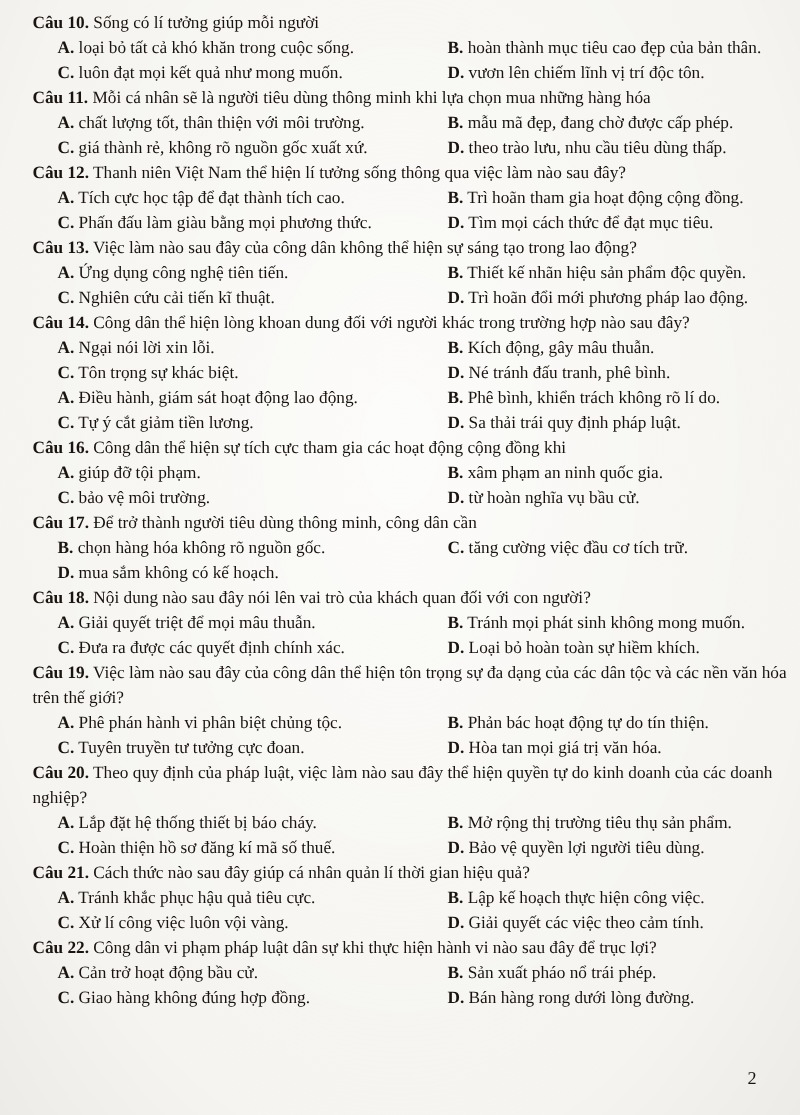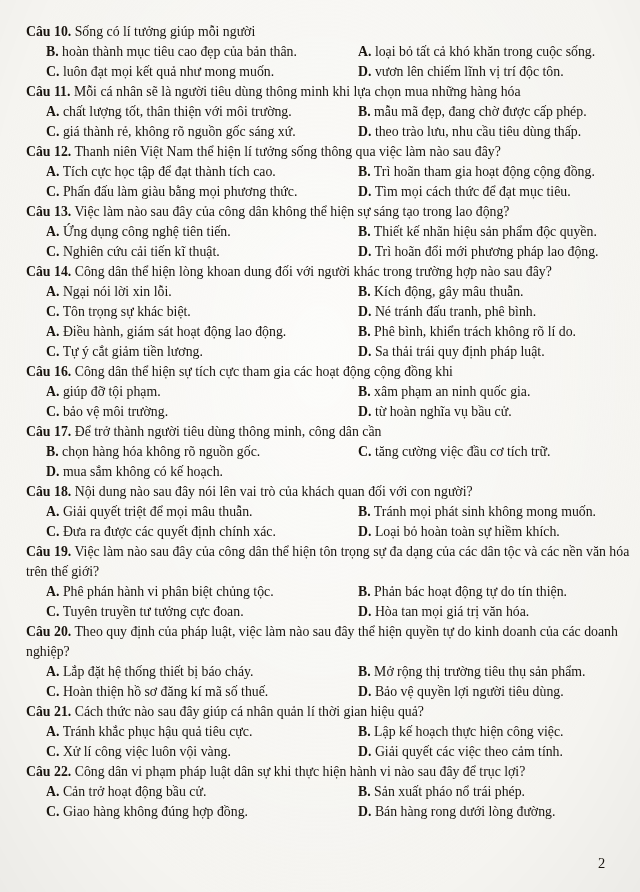--- a/index.html
+++ b/index.html
@@ -13,21 +13,21 @@
     overflow: hidden;
     position: relative;
     font-family: "Liberation Serif", "DejaVu Serif", serif;
     font-size: 13.8px;
     line-height: 20px;
     color: #19140f;
   }
   .page {
     position: absolute;
     inset: 0;
-    padding: 22px 8px 0 26px;
+    padding: 8px 8px 0 26px;
     box-sizing: border-box;
     background:
       radial-gradient(ellipse at 50% 40%, rgba(255,255,255,0.55) 0%, rgba(0,0,0,0.015) 75%, rgba(0,0,0,0.05) 100%);
     filter: blur(0.22px);
   }
   p { margin: 0; }
   .qline {
     width: 606px;
   }
   .qlabel { font-weight: bold; }
@@ -49,33 +49,33 @@
   }
 </style>
 </head>
 <body>
 
 <main class="page">
   <div id="questions">
   <section class="question">
     <p class="qline"><b class="qlabel">Câu 10.</b> <span class="qtext"><span>Sống có lí tưởng giúp mỗi người</span></span></p>
     <div class="opts">
+      <p class="opt"><b class="letter">A.</b> <span class="otext">loại bỏ tất cả khó khăn trong cuộc sống.</span></p>
       <p class="opt"><b class="letter">B.</b> <span class="otext">hoàn thành mục tiêu cao đẹp của bản thân.</span></p>
-      <p class="opt"><b class="letter">A.</b> <span class="otext">loại bỏ tất cả khó khăn trong cuộc sống.</span></p>
       <p class="opt"><b class="letter">C.</b> <span class="otext">luôn đạt mọi kết quả như mong muốn.</span></p>
       <p class="opt"><b class="letter">D.</b> <span class="otext">vươn lên chiếm lĩnh vị trí độc tôn.</span></p>
     </div>
   </section>
 
   <section class="question">
     <p class="qline"><b class="qlabel">Câu 11.</b> <span class="qtext"><span>Mỗi cá nhân sẽ là người tiêu dùng thông minh khi lựa chọn mua những hàng hóa</span></span></p>
     <div class="opts">
       <p class="opt"><b class="letter">A.</b> <span class="otext">chất lượng tốt, thân thiện với môi trường.</span></p>
       <p class="opt"><b class="letter">B.</b> <span class="otext">mẫu mã đẹp, đang chờ được cấp phép.</span></p>
-      <p class="opt"><b class="letter">C.</b> <span class="otext">giá thành rẻ, không rõ nguồn gốc sáng xứ.</span></p>
+      <p class="opt"><b class="letter">C.</b> <span class="otext">giá thành rẻ, không rõ nguồn gốc xuất xứ.</span></p>
       <p class="opt"><b class="letter">D.</b> <span class="otext">theo trào lưu, nhu cầu tiêu dùng thấp.</span></p>
     </div>
   </section>
 
   <section class="question">
     <p class="qline"><b class="qlabel">Câu 12.</b> <span class="qtext"><span>Thanh niên Việt Nam thể hiện lí tưởng sống thông qua việc làm nào sau đây?</span></span></p>
     <div class="opts">
       <p class="opt"><b class="letter">A.</b> <span class="otext">Tích cực học tập để đạt thành tích cao.</span></p>
       <p class="opt"><b class="letter">B.</b> <span class="otext">Trì hoãn tham gia hoạt động cộng đồng.</span></p>
       <p class="opt"><b class="letter">C.</b> <span class="otext">Phấn đấu làm giàu bằng mọi phương thức.</span></p>

